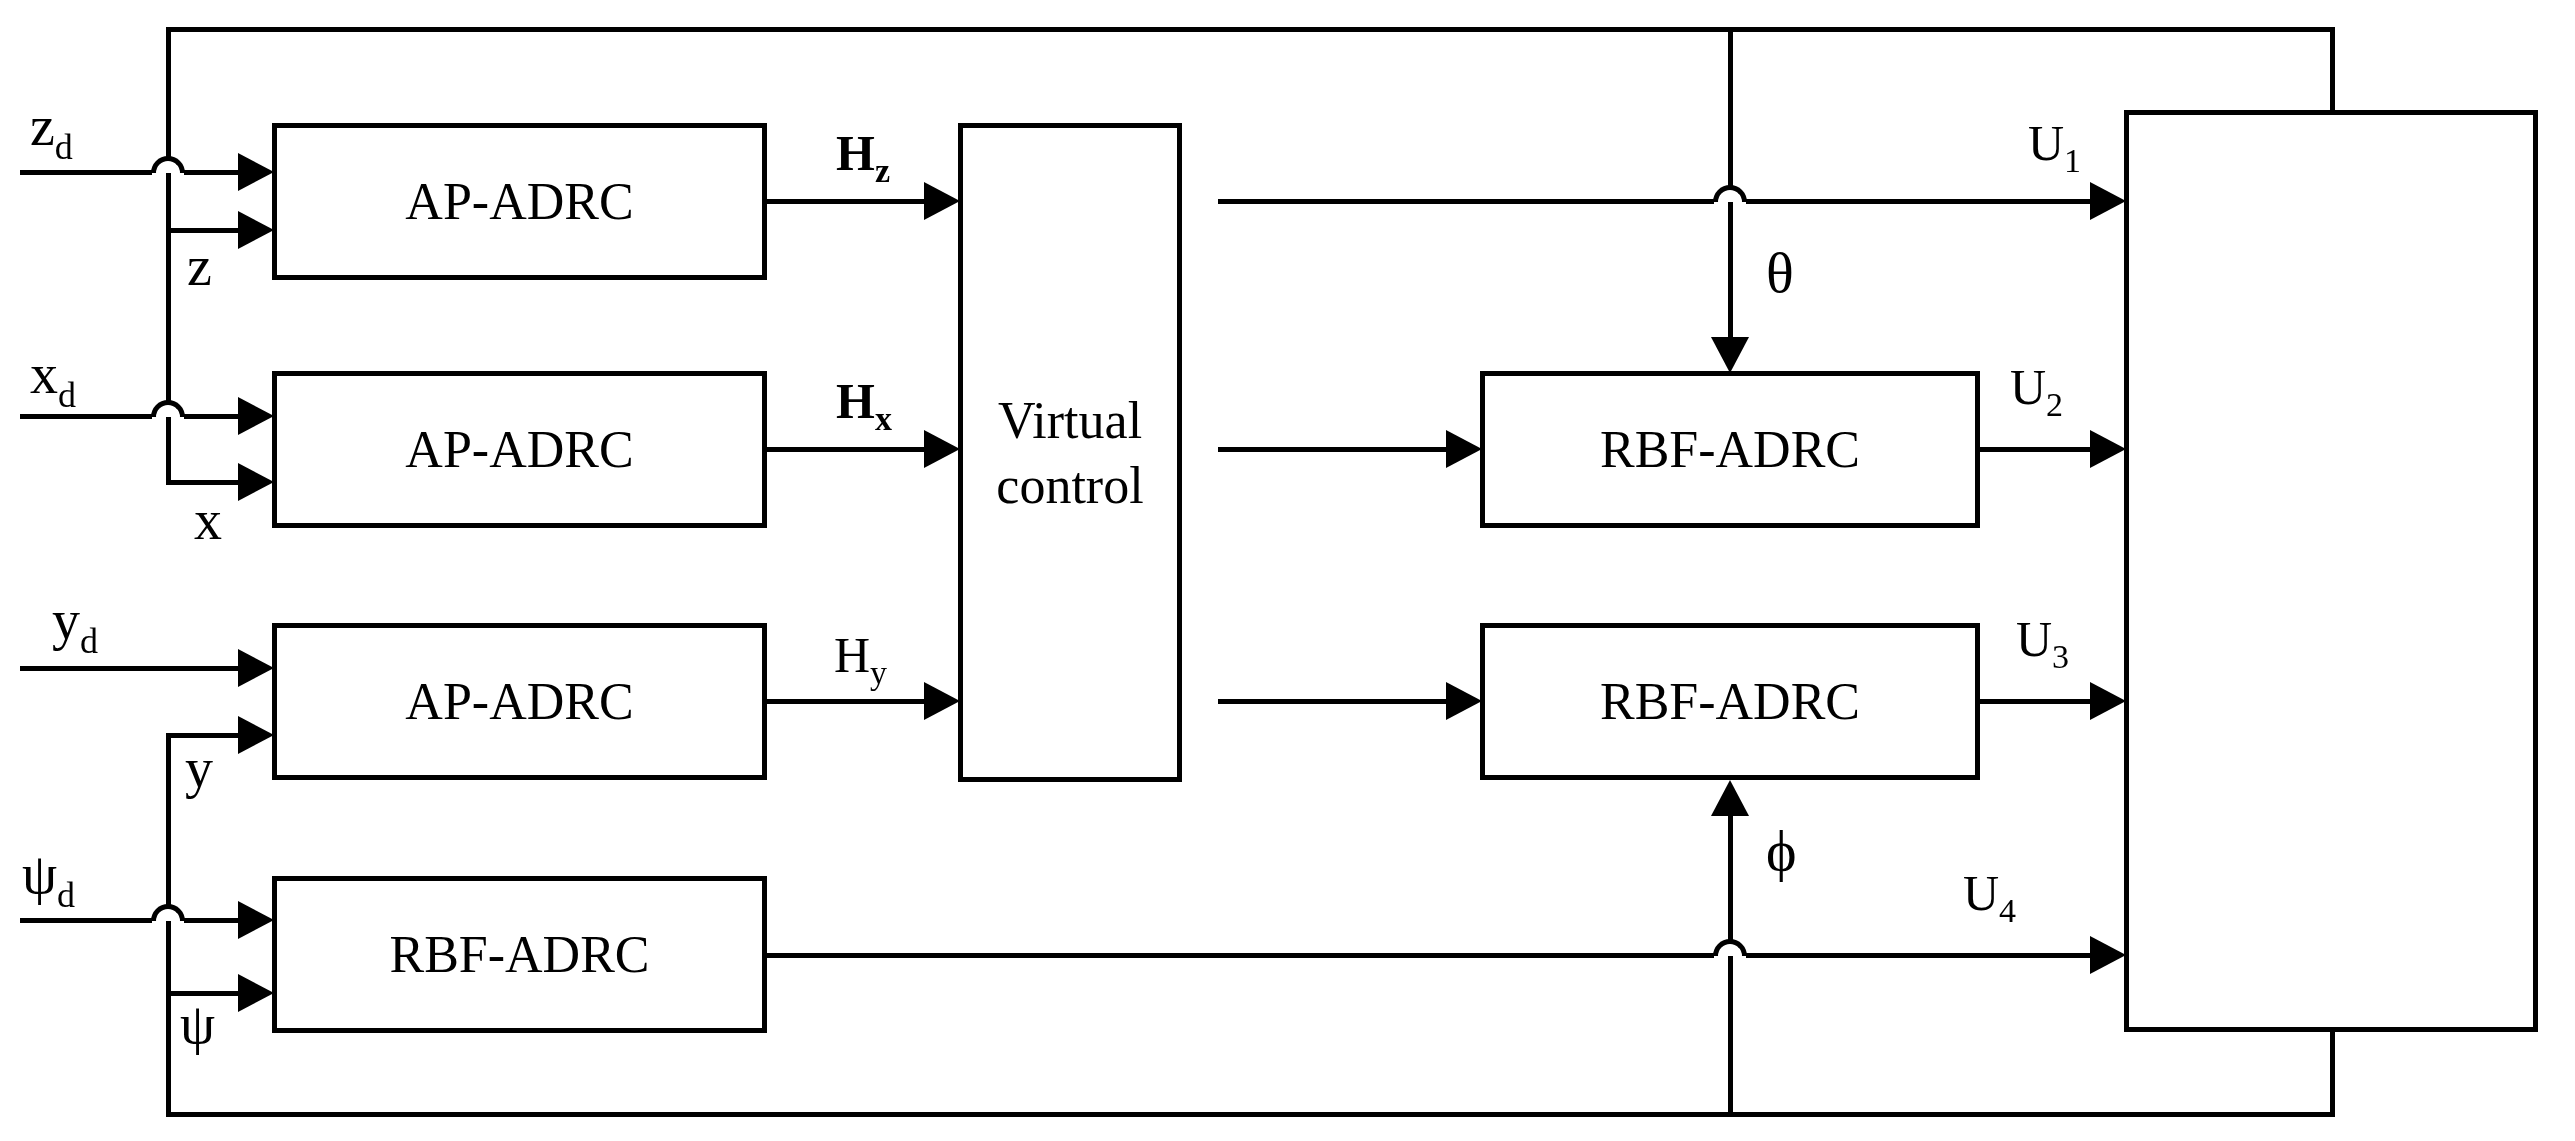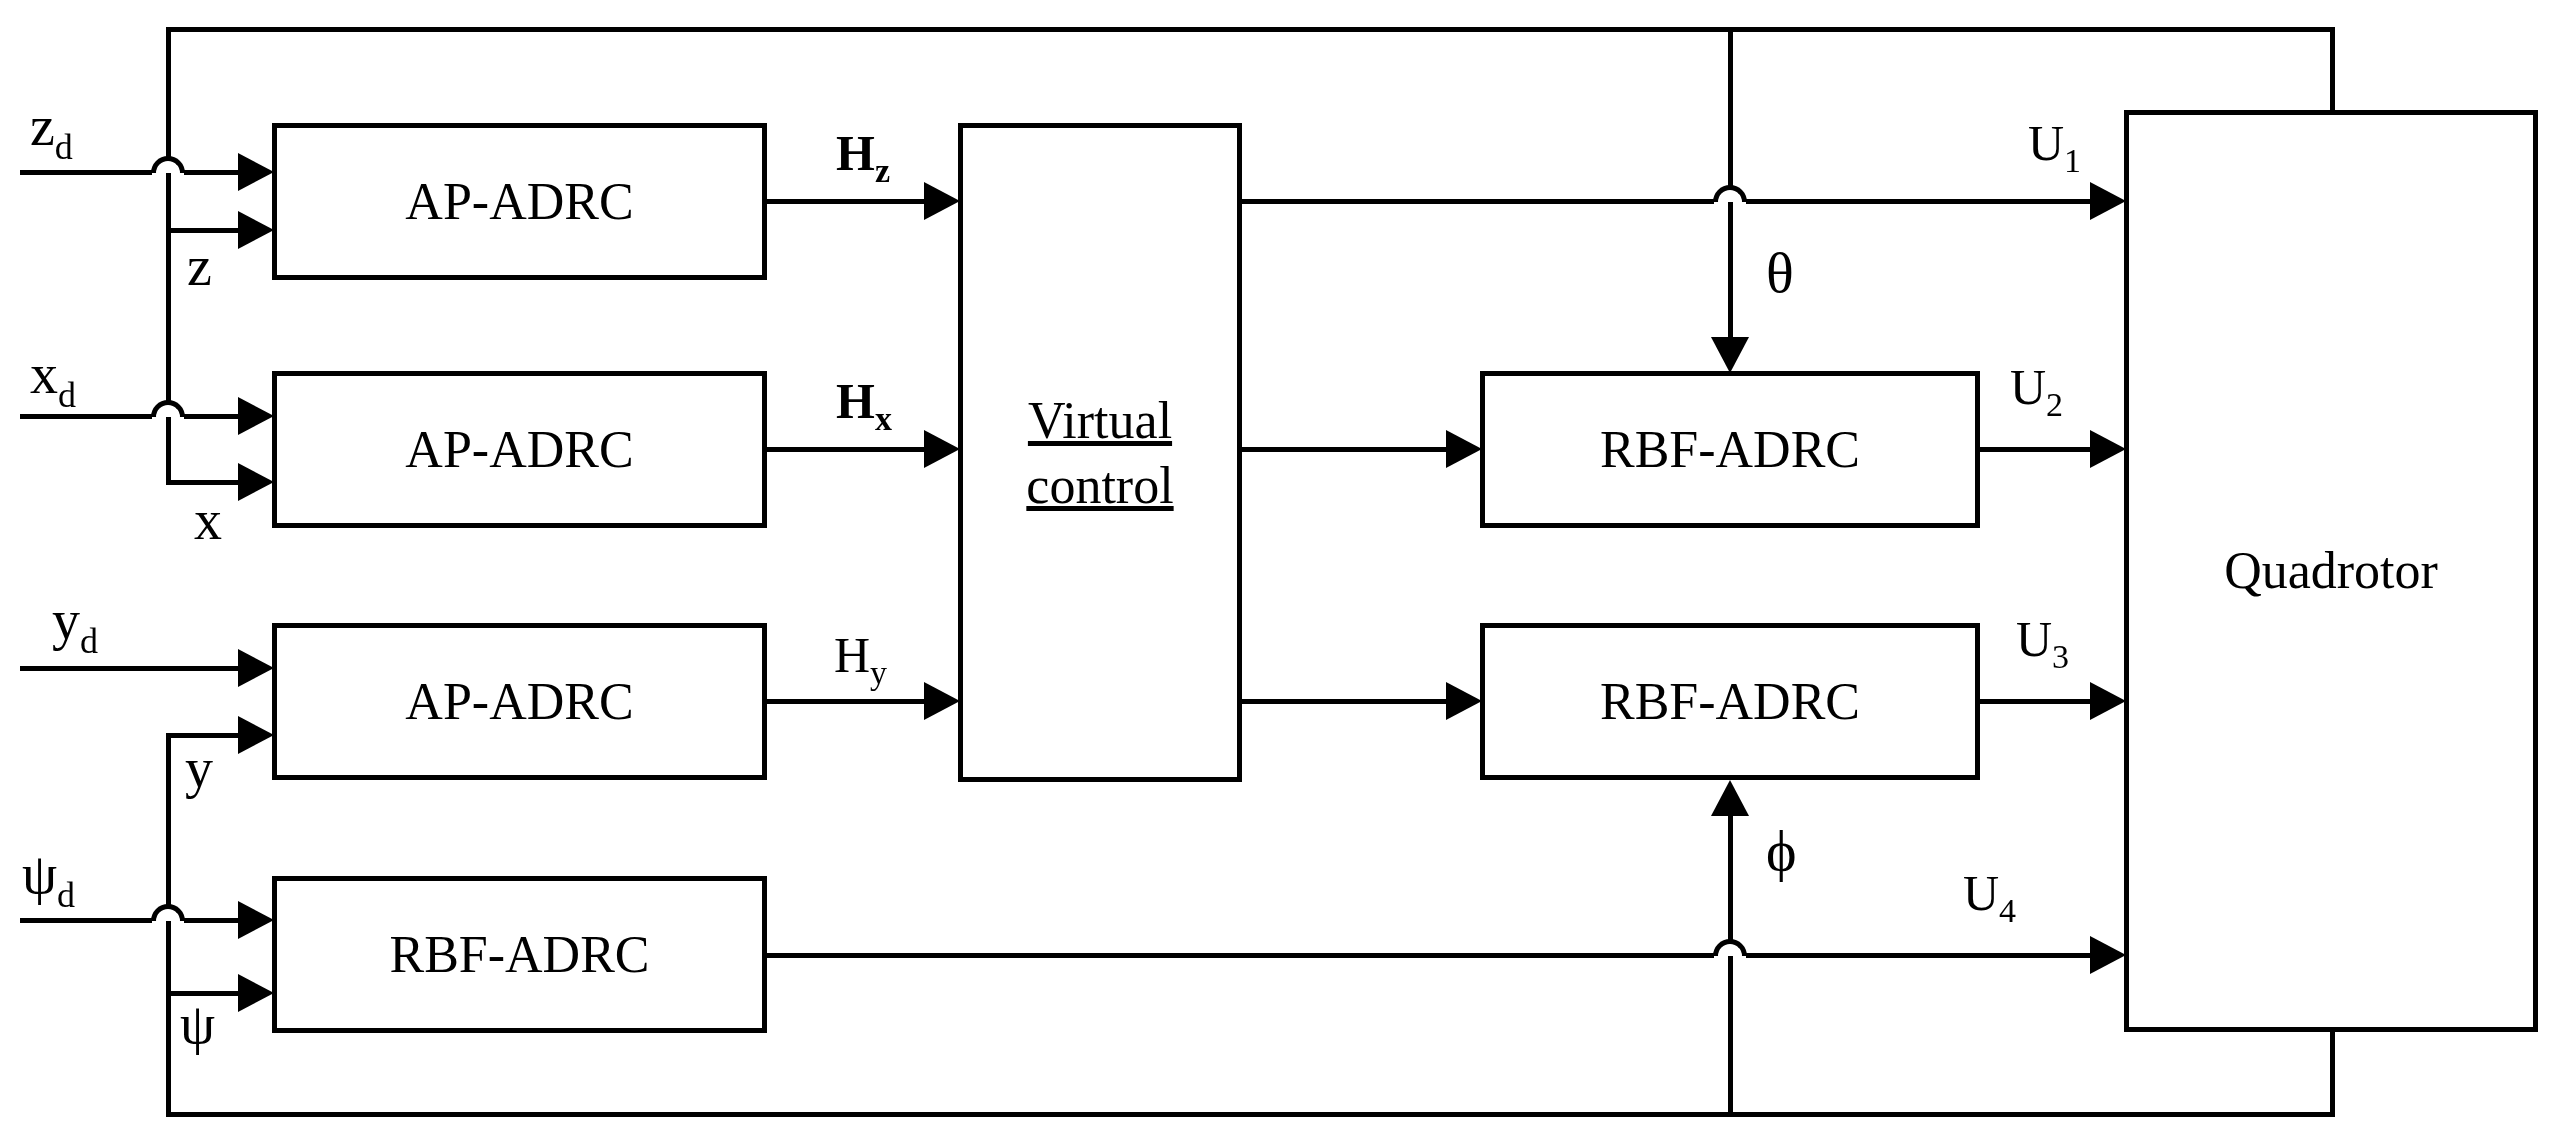--- a/index.html
+++ b/index.html
@@ -160,38 +160,37 @@
   </div>
 
   <div class="box" style="left:272px;top:623px;width:495px;height:157px;">
     <span class="box-label">AP-ADRC</span>
   </div>
 
   <div class="box" style="left:272px;top:876px;width:495px;height:157px;">
     <span class="box-label">RBF-ADRC</span>
   </div>
 
-  <div class="box" style="left:958px;top:123px;width:284px;height:659px;text-decoration:underline;">
+  <div class="box" style="left:958px;top:123px;width:224px;height:659px;">
     <span class="box-label two-line">
       <span>Virtual</span>
       <span>control</span>
     </span>
   </div>
 
   <div class="box" style="left:1480px;top:371px;width:500px;height:157px;">
     <span class="box-label">RBF-ADRC</span>
   </div>
 
   <div class="box" style="left:1480px;top:623px;width:500px;height:157px;">
     <span class="box-label">RBF-ADRC</span>
   </div>
 
   <div class="box" style="left:2124px;top:110px;width:414px;height:922px;">
     <span class="box-label two-line" style="line-height:1.45;">
-      <span>Quadrotor</span>
     </span>
   </div>
 
   <div class="sig" style="left:30px;top:98px;">
     <span>z</span><span class="sub">d</span>
   </div>
   <div class="sig" style="left:187px;top:238px;">
     <span>z</span>
   </div>
 

